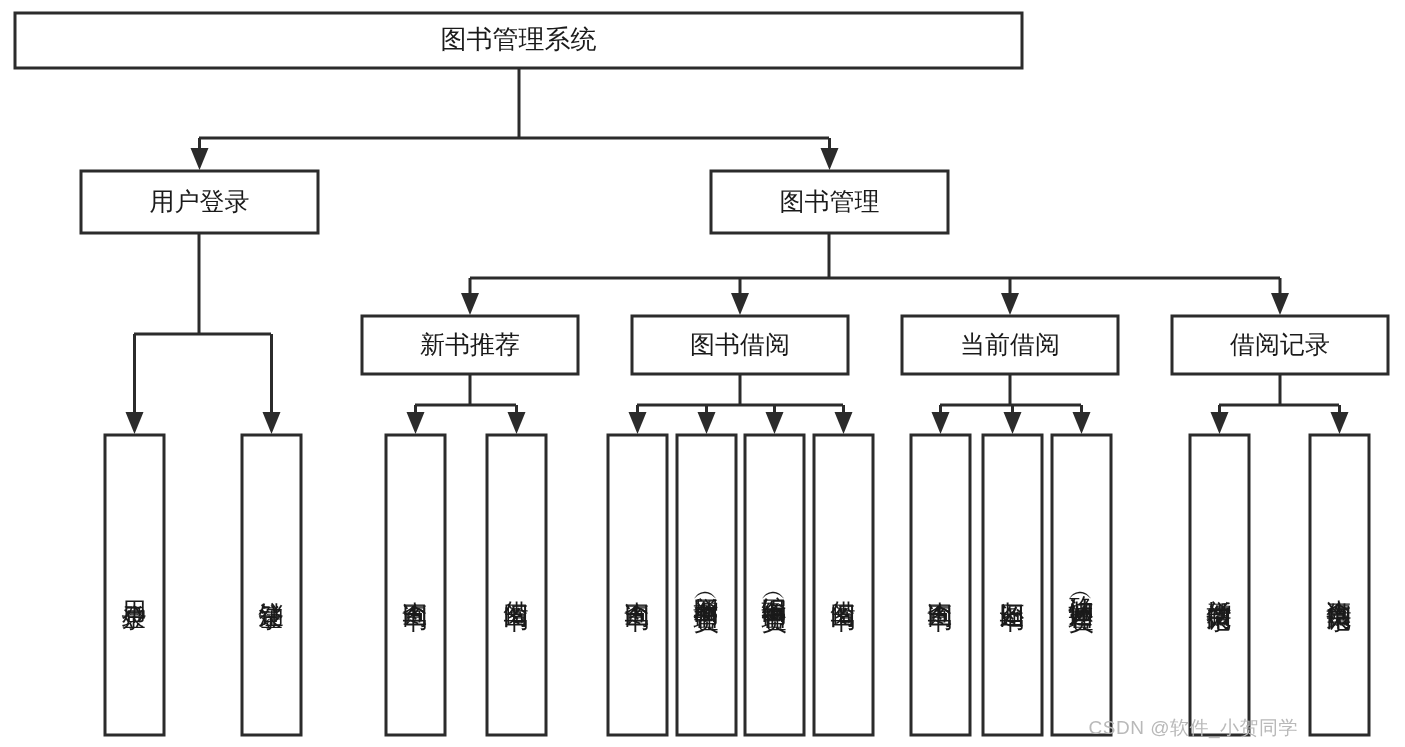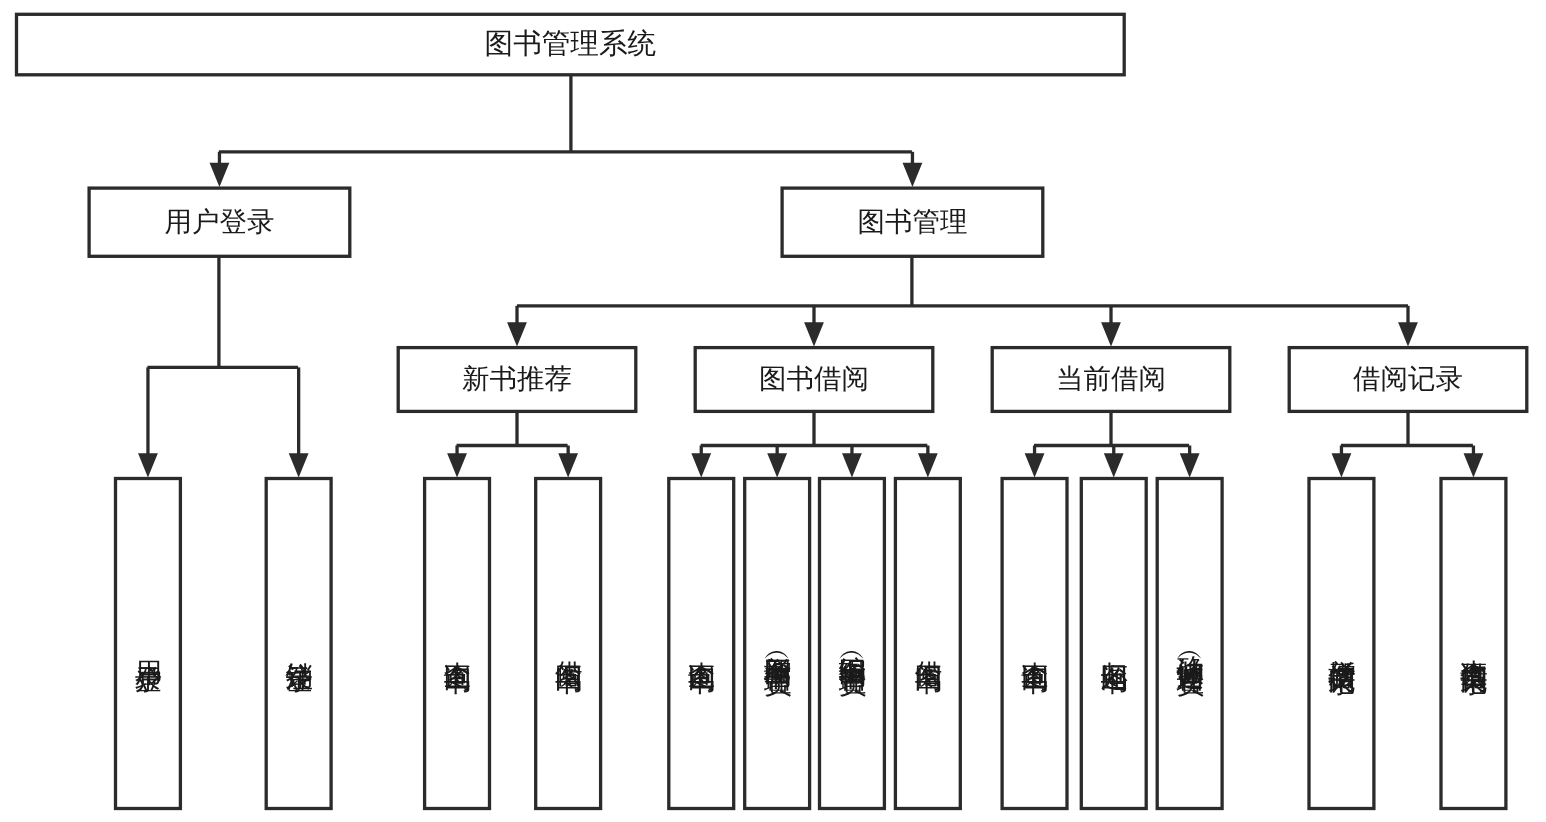--- a/index.html
+++ b/index.html
@@ -208,14 +208,15 @@
         <span class="leaf-label">确认归还（管理员）</span>
       </div>
       <div class="leaf-label-wrap" style="left: 1190px; top: 435px; width: 59px; height: 300px;">
         <span class="leaf-label">新增借阅记录</span>
       </div>
       <div class="leaf-label-wrap" style="left: 1310px; top: 435px; width: 59px; height: 300px;">
         <span class="leaf-label">查询借阅记录</span>
       </div>
     </div>
 
+  <div class="watermark">CSDN @软件_小贺同学</div>
 
 </div>
 
 </body></html>

